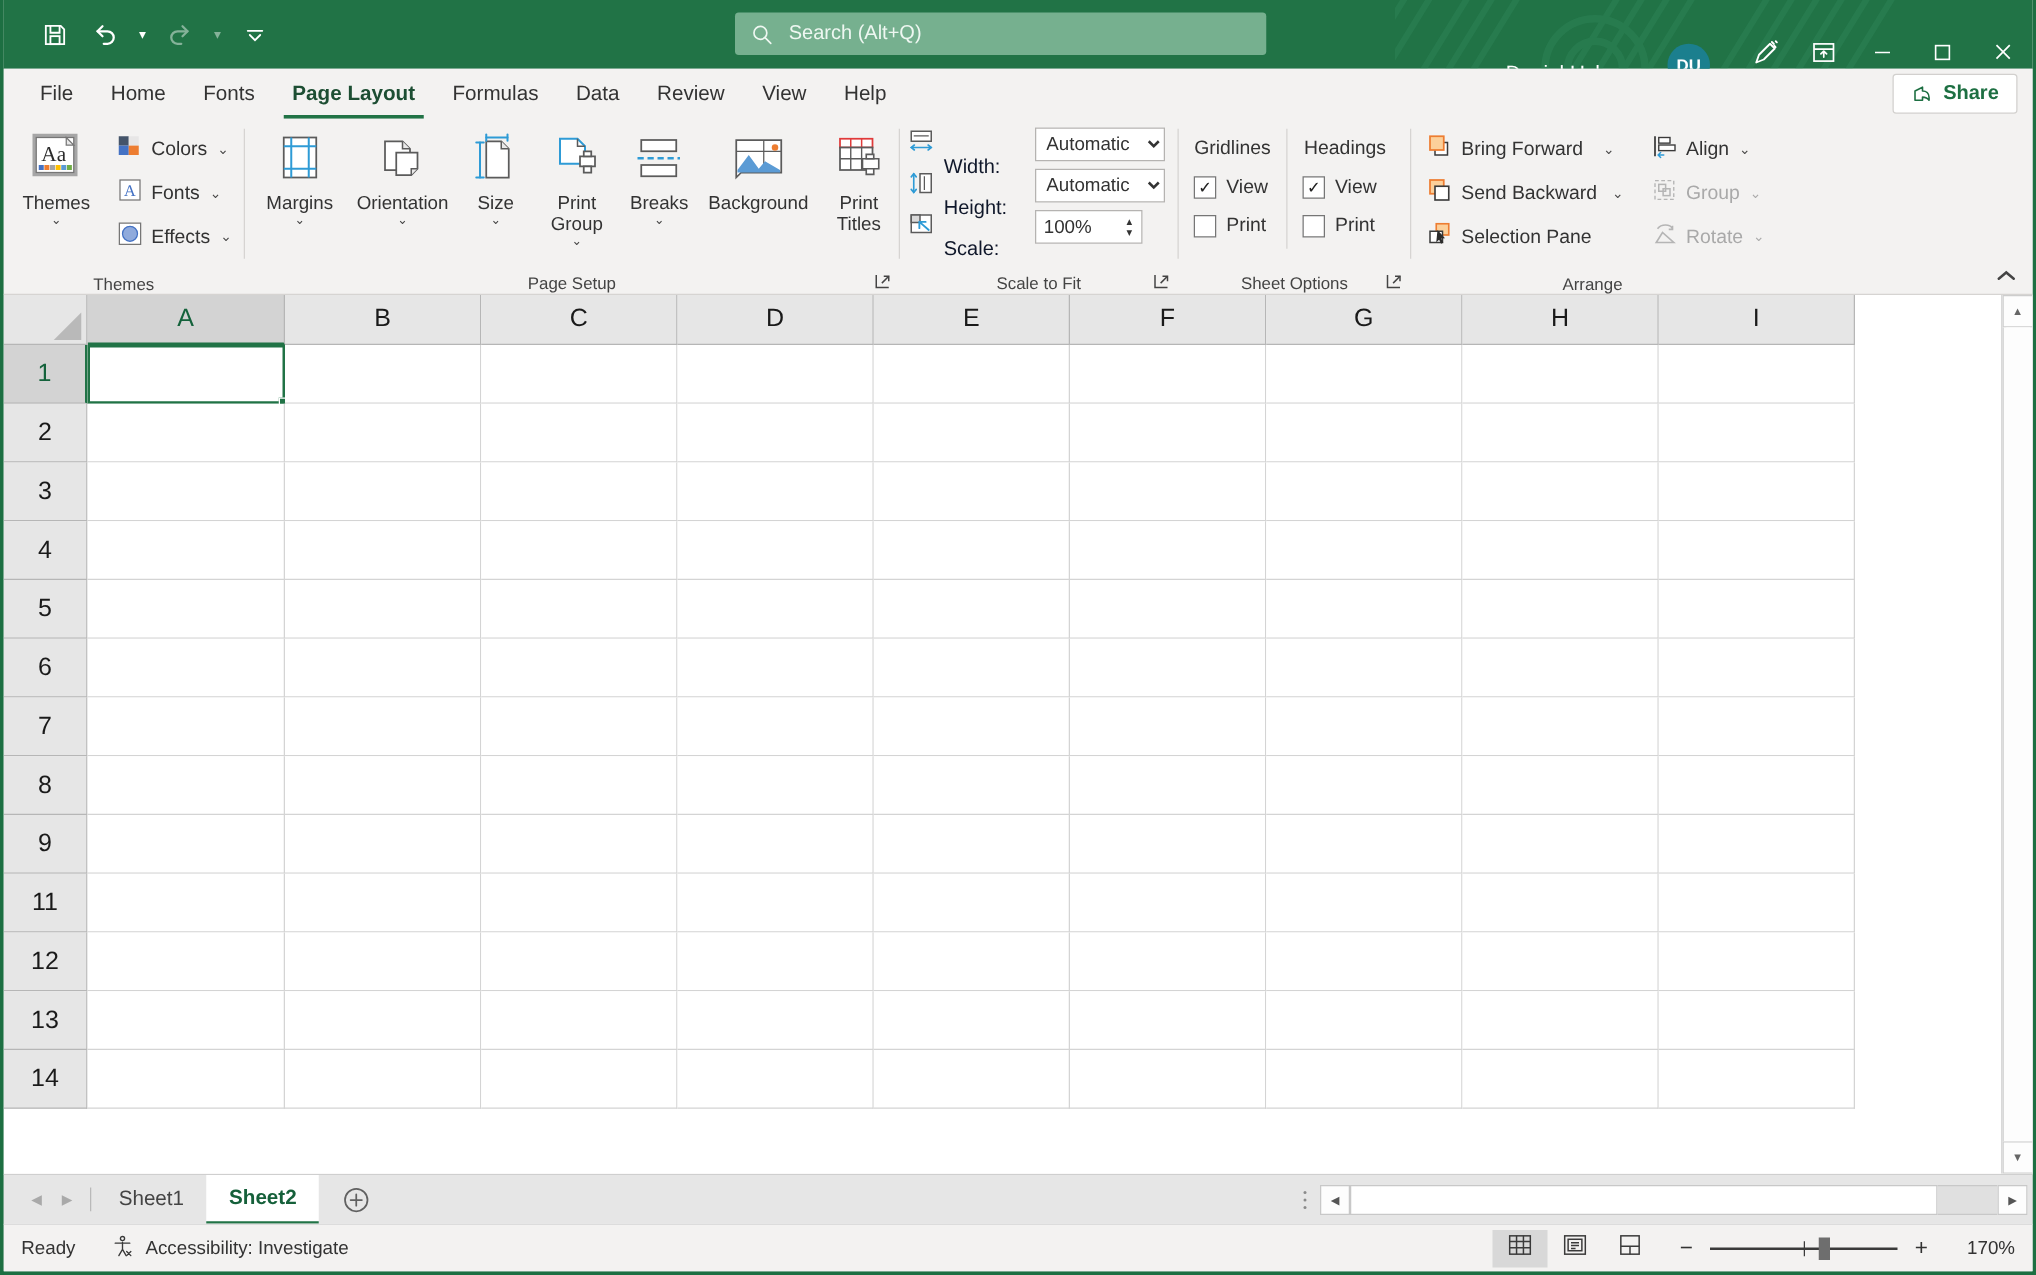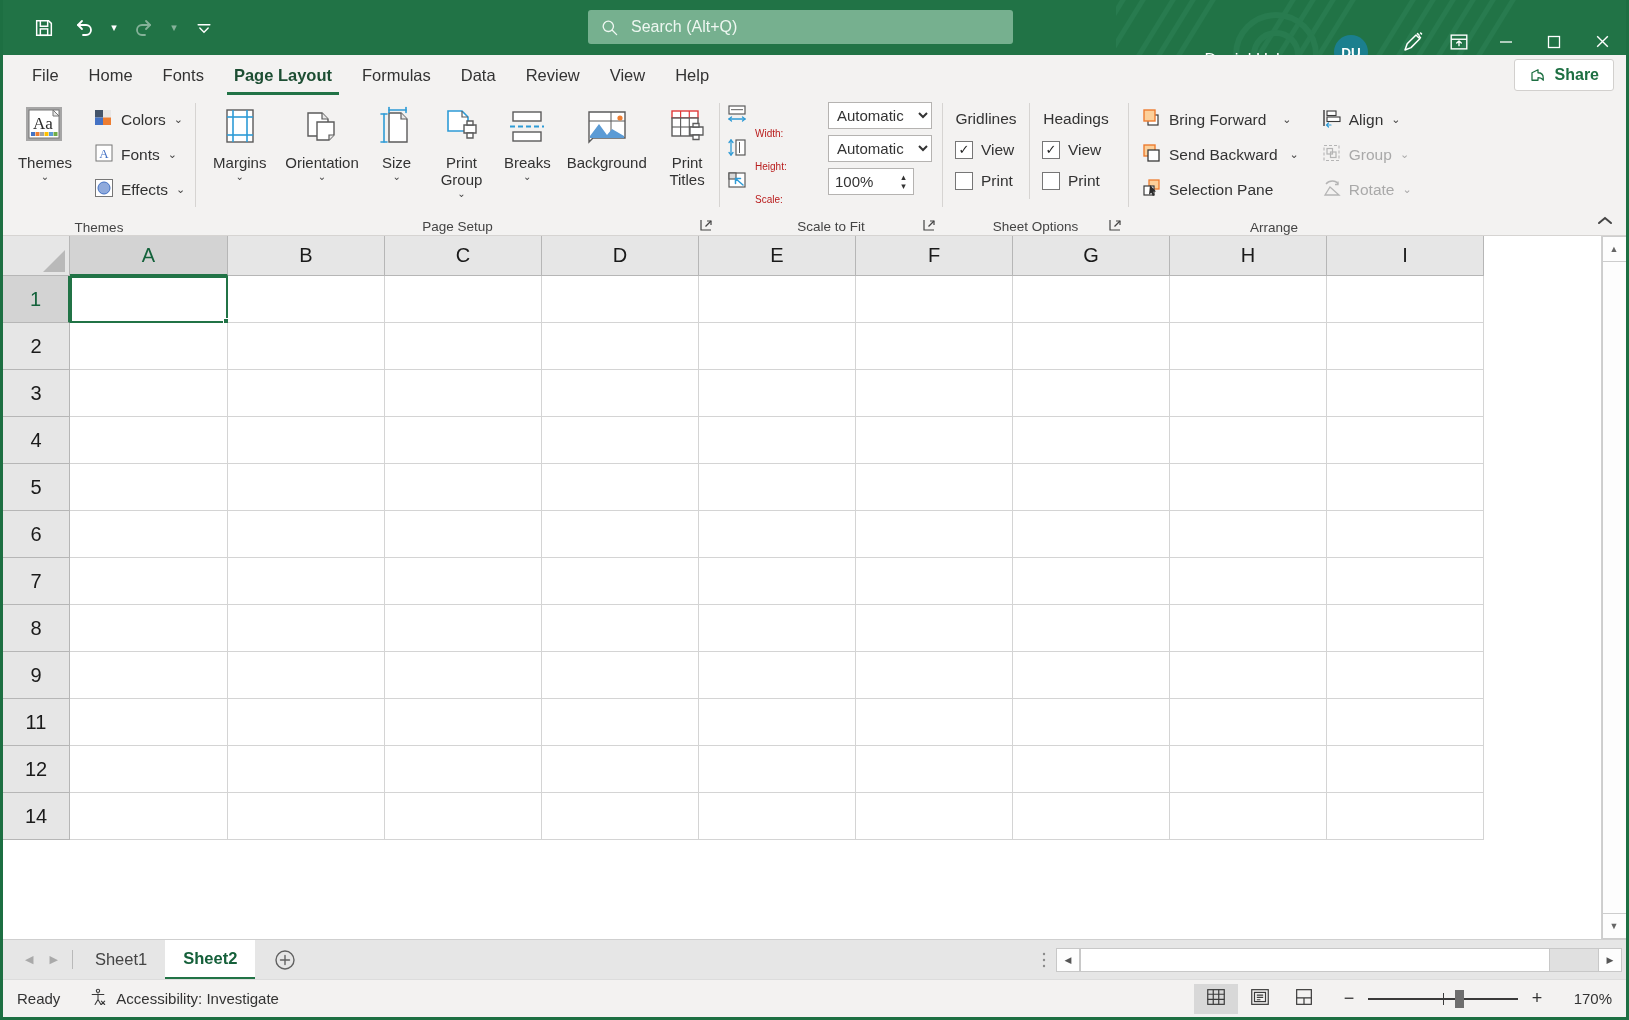--- a/index.html
+++ b/index.html
@@ -134,21 +134,21 @@
   .smallbtn {
     height: 33px; display: flex; align-items: center; gap: 6px;
     padding: 0 6px; color: #333; font-size: 15.5px; white-space: nowrap;
   }
   .smallbtn .caret { font-size: 11px; color: #444; margin-left: 2px; }
   .smallbtn.disabled { color: #a9a9a9; }
   .smallbtn.disabled .caret { color: #a9a9a9; }
 
   
   .sfrow { height: 33px; display: flex; align-items: center; gap: 7px; padding-left: 6px; }
-  .sflabel { font-size: 10px; color: #b91c1c; width: 66px; margin-top: 36px; }
+  .sflabel { font-size: 16px; color: #0f172a; width: 66px; margin-top: 36px; }
   .sfselect {
     width: 104px; height: 27px; background: #fff; border: 1px solid #b5b3b1;
     font-size: 15px; color: #333; font-family: "Liberation Sans", sans-serif;
     padding-left: 4px;
   }
   .spin {
     width: 86px; height: 27px; background: #fff; border: 1px solid #b5b3b1;
     display: flex; align-items: center; justify-content: space-between;
     font-size: 15px; color: #333; padding-left: 6px;
   }
@@ -901,20 +901,32 @@
               <div class="cell" style="width: 157px;"></div>
               <div class="cell" style="width: 157px;"></div>
               <div class="cell" style="width: 157px;"></div>
               <div class="cell" style="width: 157px;"></div>
               <div class="cell" style="width: 157px;"></div>
               <div class="cell" style="width: 157px;"></div>
               <div class="cell" style="width: 157px;"></div>
               <div class="cell" style="width: 157px;"></div>
             </div>
             <div class="grow">
+              <div class="rowh">13</div>
+              <div class="cell" style="width: 158px;"></div>
+              <div class="cell" style="width: 157px;"></div>
+              <div class="cell" style="width: 157px;"></div>
+              <div class="cell" style="width: 157px;"></div>
+              <div class="cell" style="width: 157px;"></div>
+              <div class="cell" style="width: 157px;"></div>
+              <div class="cell" style="width: 157px;"></div>
+              <div class="cell" style="width: 157px;"></div>
+              <div class="cell" style="width: 157px;"></div>
+            </div>
+            <div class="grow">
               <div class="rowh">14</div>
               <div class="cell" style="width: 158px;"></div>
               <div class="cell" style="width: 157px;"></div>
               <div class="cell" style="width: 157px;"></div>
               <div class="cell" style="width: 157px;"></div>
               <div class="cell" style="width: 157px;"></div>
               <div class="cell" style="width: 157px;"></div>
               <div class="cell" style="width: 157px;"></div>
               <div class="cell" style="width: 157px;"></div>
               <div class="cell" style="width: 157px;"></div>

